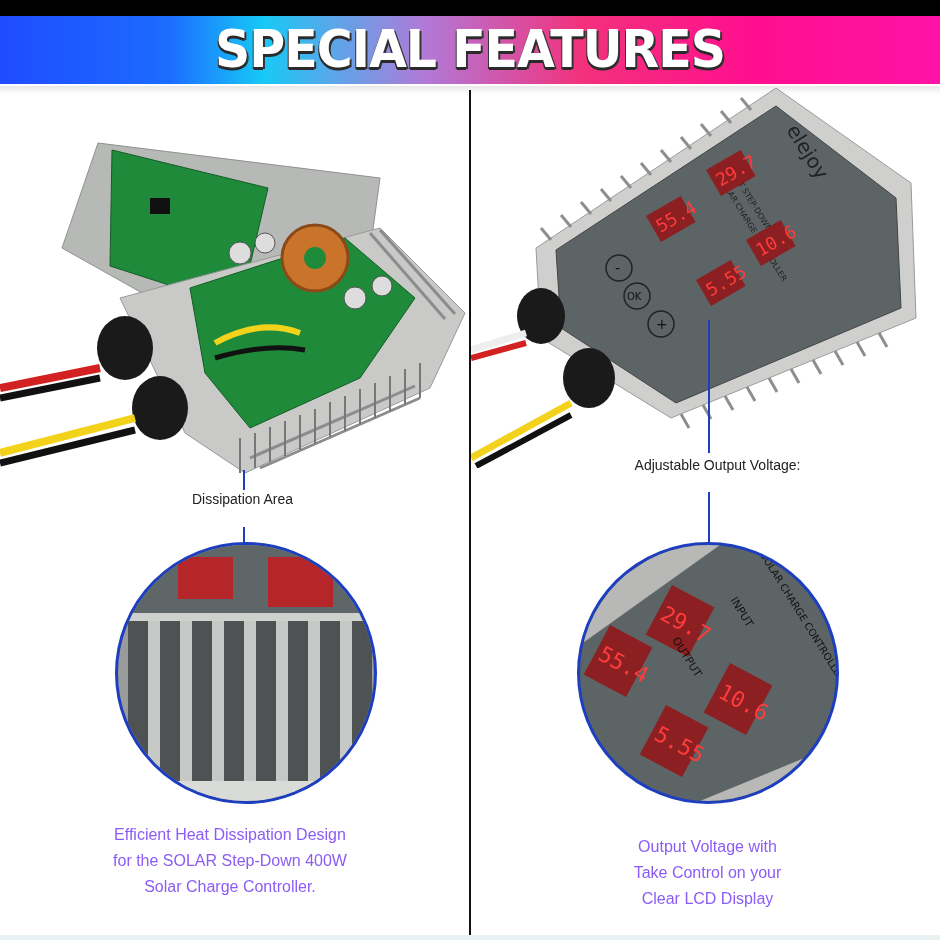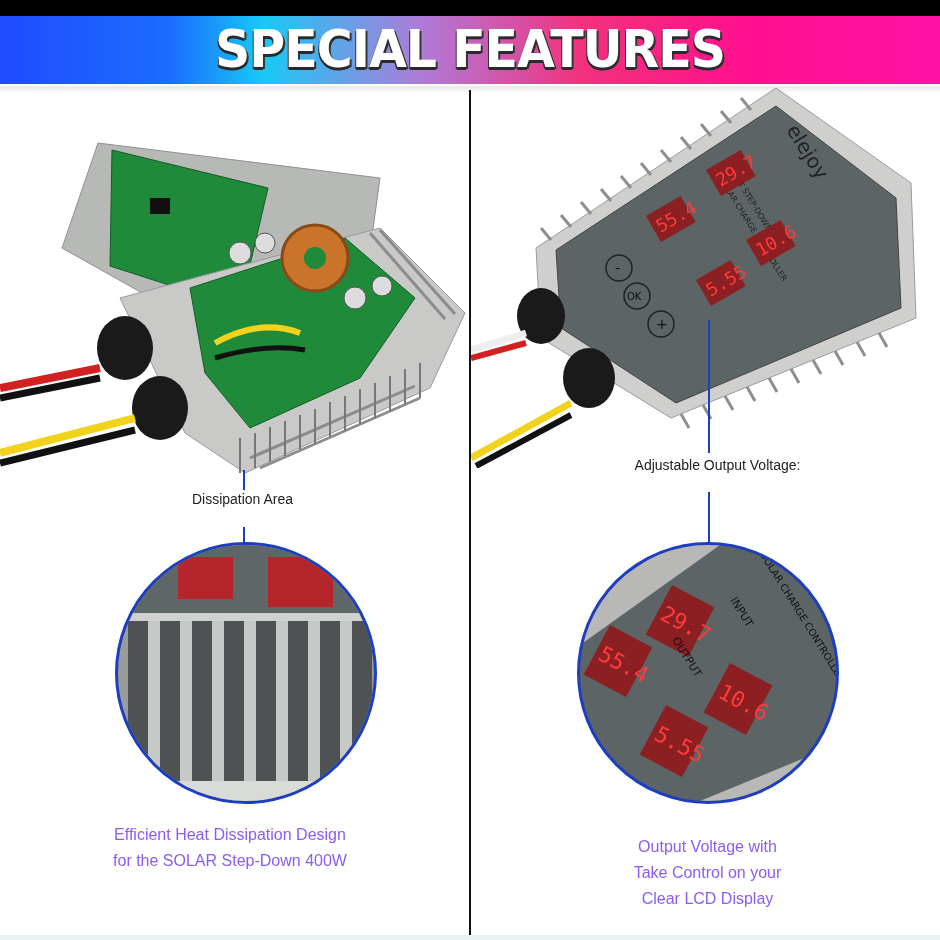--- a/index.html
+++ b/index.html
@@ -118,20 +118,21 @@
         <rect x="190" y="76" width="12" height="170"></rect>
       <rect x="222" y="76" width="12" height="170"></rect>
     </g>
     <rect x="0" y="236" width="256" height="20" fill="#d9dbd9"></rect>
   </svg>
 </div>
 
 <div class="caption cap-big" style="left:20px;top:822px;width:420px;">
   <div>Efficient Heat Dissipation Design</div>
   <div>for the SOLAR Step-Down 400W</div>
+  <div>Solar Charge Controller.</div>
 </div>
 
 <div class="photo-right">
   <svg width="469" height="380" viewBox="0 0 469 380">
 
     <polygon points="65,160 305,0 440,95 445,230 200,330 70,250" fill="#cfd0ce" stroke="#9a9a9a"></polygon>
     <g stroke="#8d8f8f" stroke-width="3">
       <line x1="80" y1="152" x2="70" y2="140"></line>
         <line x1="100" y1="139" x2="90" y2="127"></line>
       <line x1="120" y1="126" x2="110" y2="114"></line>

